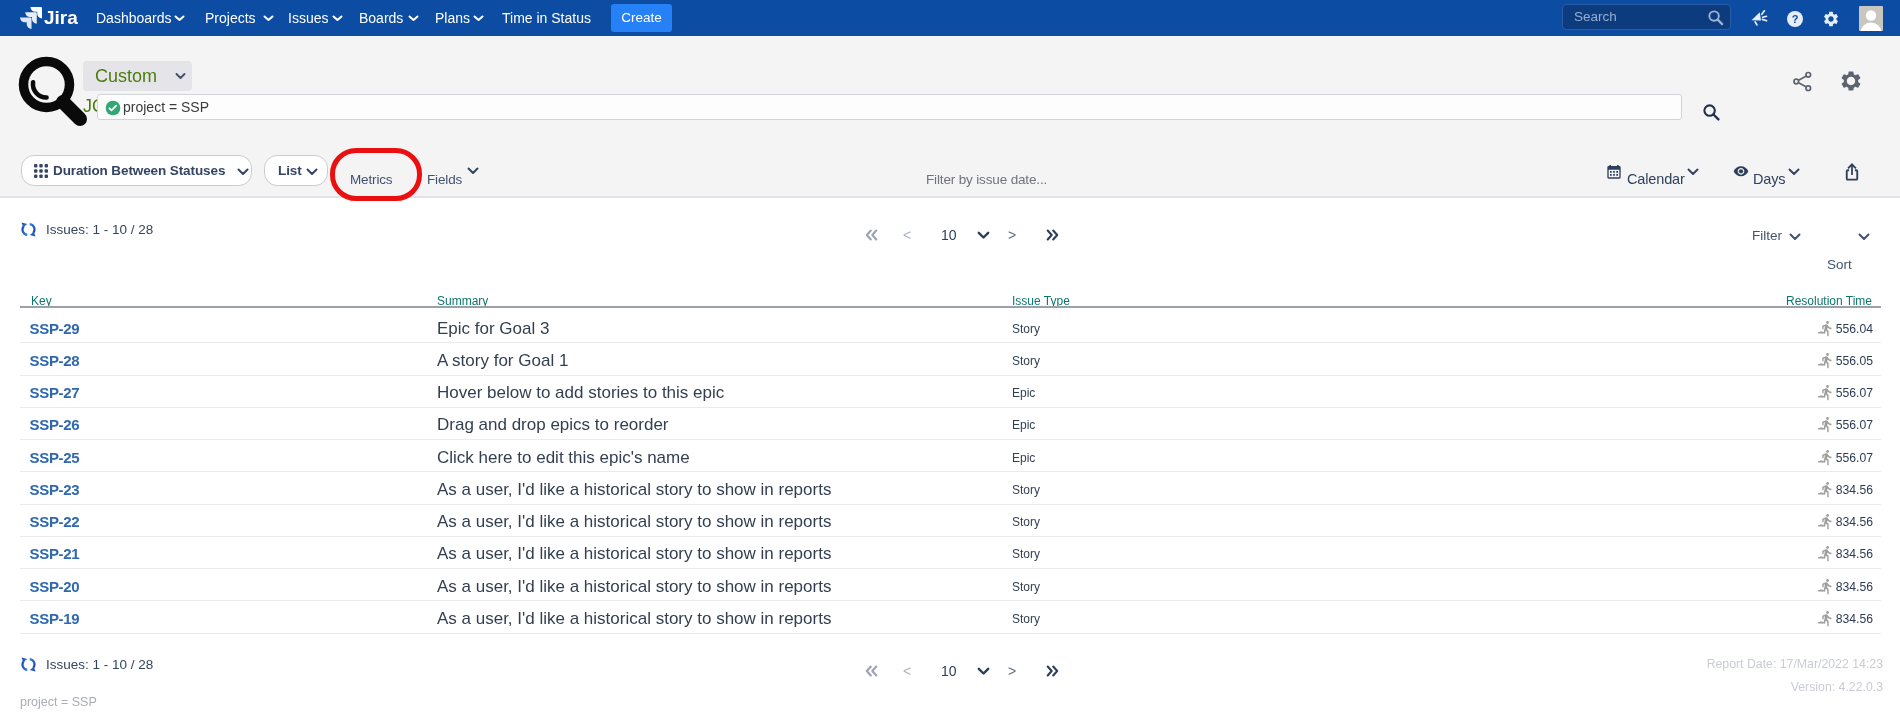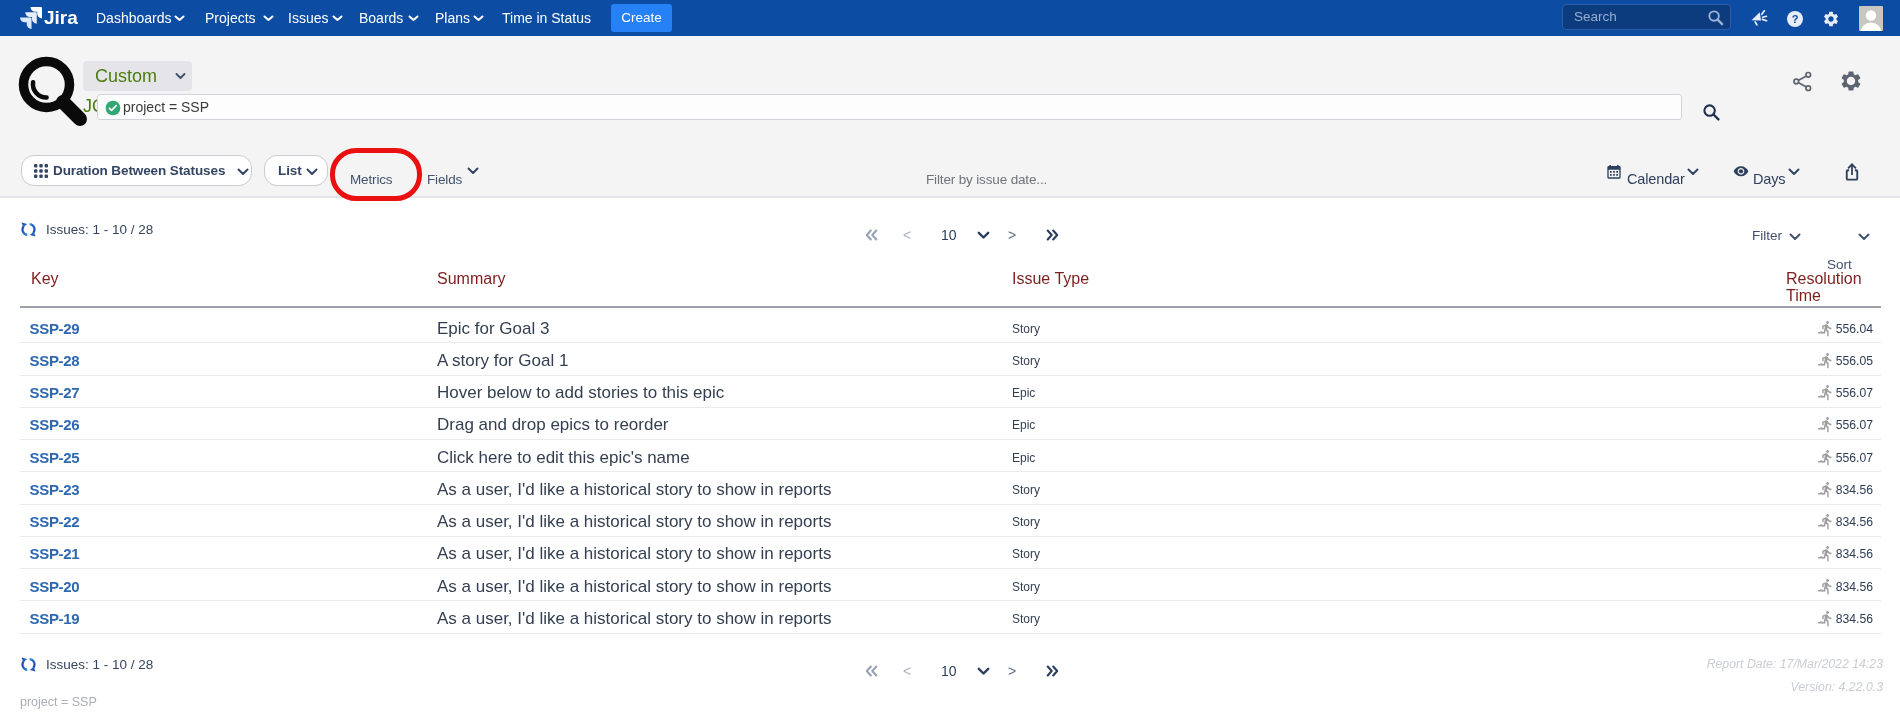--- a/index.html
+++ b/index.html
@@ -34,29 +34,29 @@
 #redcircle { position:absolute; left:330px; top:148px; width:92px; height:53px;
   border:5.5px solid #ea1010; border-radius:26px; }
 
 
 .issrow-txt { color:#36455f; font-size:13.5px; }
 .pag { position:absolute; font-size:14px; }
 .filtersort { position:absolute; color:#42526e; font-size:13.5px; }
 
 
 #thead-line { position:absolute; left:20px; top:306px; width:1861px; height:2px; background:#9ca1a9; }
-.th { position:absolute; top:270px; height:17px; line-height:17px; color:#7f1d1d; font-size:16px; }
+.th { position:absolute; top:293px; height:17px; line-height:17px; color:#0f766e; font-size:12px; }
 .row { position:absolute; left:20px; width:1861px; height:32.25px; border-bottom:1px solid #e9eaee; }
 .row .key { position:absolute; left:9.5px; top:1.5px; line-height:32px; color:#2f68af; font-weight:bold; font-size:15px; letter-spacing:-0.3px; }
 .row .sum { position:absolute; left:417px; top:1.5px; line-height:32px; color:#333f51; font-size:17px; }
 .row .ity { position:absolute; left:992px; top:1.5px; line-height:32px; color:#333f51; font-size:12px; }
 .row .res { position:absolute; right:8px; top:1.5px; line-height:32px; color:#2c3b55; font-size:12.2px; }
 .row .res svg { vertical-align:-4px; margin-right:1px; }
 
-.footgrey { position:absolute; color:#c9cdd3; font-size:12.3px;font-style:italic; }
+.footgrey { position:absolute; color:#c9cdd3; font-size:12.3px; }
 </style>
 </head>
 <body>
 <div id="page">
 
   <div id="nav">
     <svg class="abs" style="left:20px;top:7px" width="22" height="22" viewBox="0 0 24 24">
       <path fill="#fff" d="M23.013 0H11.455a5.215 5.215 0 0 0 5.215 5.215h2.129v2.057A5.215 5.215 0 0 0 24 12.483V1.005A1.001 1.001 0 0 0 23.013 0z"></path>
       <path fill="#e8effa" d="M17.294 5.757H5.736a5.215 5.215 0 0 0 5.215 5.214h2.129v2.058a5.218 5.218 0 0 0 5.215 5.214V6.758a1.001 1.001 0 0 0-1.001-1.001z"></path>
       <path fill="#dce7f7" d="M11.571 11.513H0a5.218 5.218 0 0 0 5.232 5.215h2.13v2.057A5.215 5.215 0 0 0 12.575 24V12.518a1.005 1.005 0 0 0-1.005-1.005z"></path>

